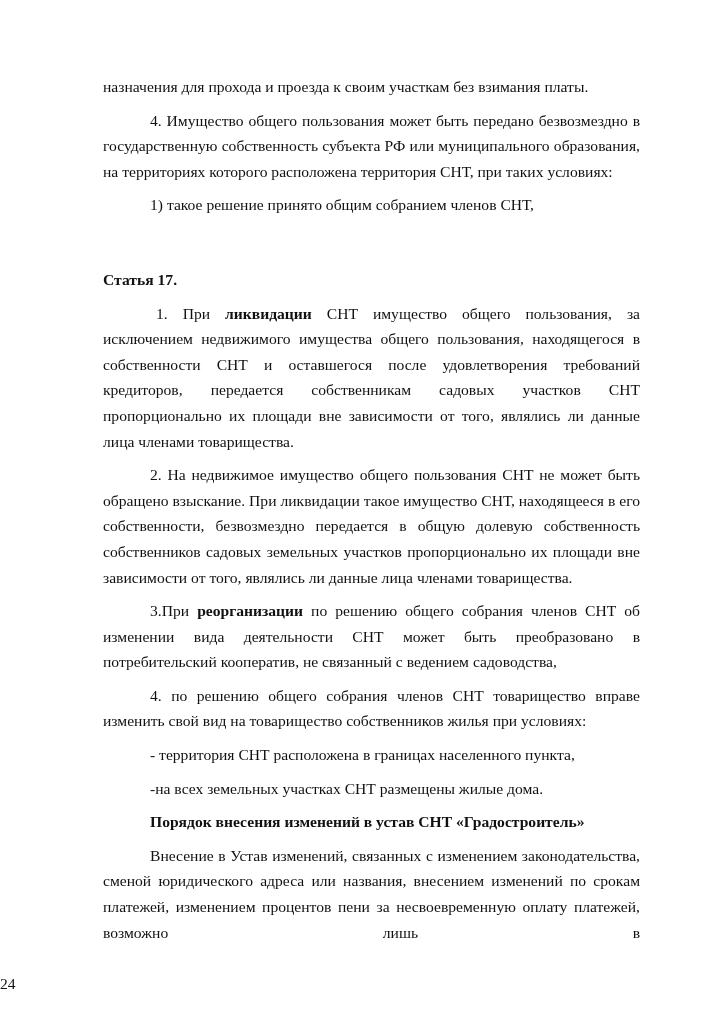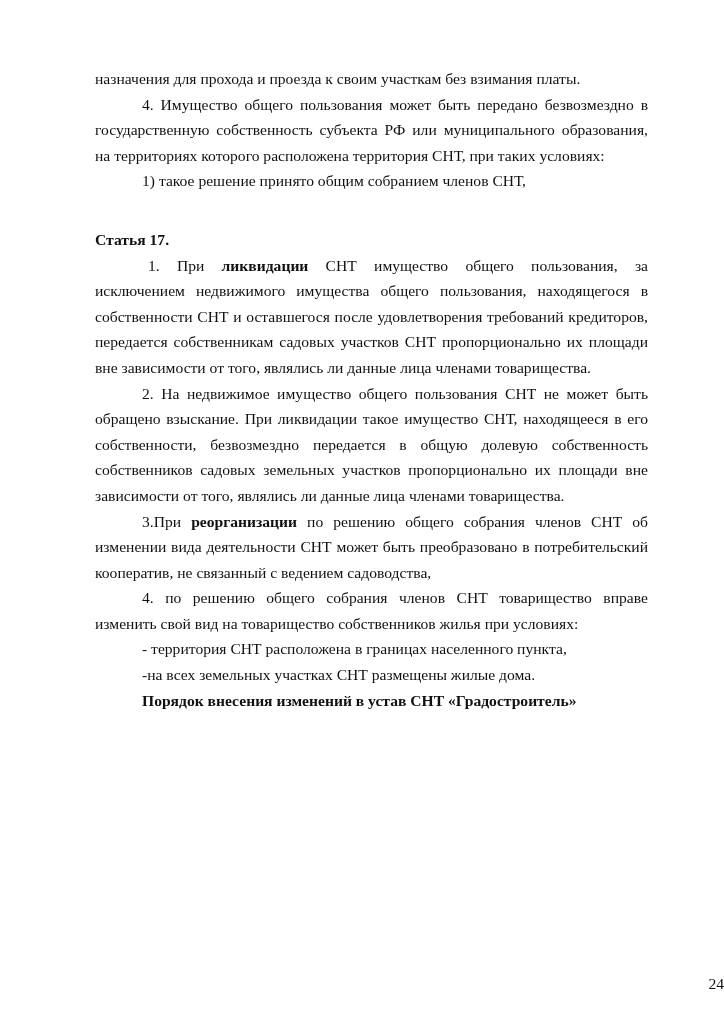--- a/index.html
+++ b/index.html
@@ -1,26 +1,26 @@
 <!DOCTYPE html>
 <html><head>
 <meta charset="utf-8">
 <style>
   html, body { margin: 0; padding: 0; background: #ffffff; }
   body { width: 724px; height: 1024px; position: relative; overflow: hidden;
          font-family: "Liberation Serif", "DejaVu Serif", serif; color: #111; }
   .page { position: absolute; left: 95px; top: 66px; width: 553px; font-size: 15.6px; line-height: 25.6px; }
-  p { margin: 0; text-align: justify; }
+  p { margin: 8px; text-align: justify; }
   .indent { text-indent: 47px; }
   .last { text-align-last: left; }
   .full { text-align-last: justify; }
   .center { text-align: left; font-weight: bold; }
   .gap { height: 25px; }
   b { font-weight: bold; }
-  .page-number { position: absolute; top: 975px; left: 0; width: 724px; text-align: right; font-size: 15.6px; }
+  .page-number { position: absolute; top: 975px; left: 0; width: 724px; text-align: left; font-size: 15.6px; }
 </style>
 </head>
 <body>
 
 <div class="page">
   <p class="last">назначения для прохода и проезда к своим участкам без взимания платы.</p>
   <p class="indent">4. Имущество общего пользования может быть передано безвозмездно в государственную собственность субъекта РФ или муниципального образования, на территориях которого расположена территория СНТ, при таких условиях:</p>
   <p class="indent">1) такое решение принято общим собранием членов СНТ,</p>
 
   <div class="gap"></div>
@@ -29,15 +29,16 @@
   <p class="center">Статья 17.</p>
 
   <p class="indent" style="text-indent:53px"><span>1. При </span><b>ликвидации</b><span> СНТ имущество общего пользования, за исключением недвижимого имущества общего пользования, находящегося в собственности СНТ и оставшегося после удовлетворения требований кредиторов, передается собственникам садовых участков СНТ пропорционально их площади вне зависимости от того, являлись ли данные лица членами товарищества.</span></p>
   <p class="indent">2. На недвижимое имущество общего пользования СНТ не может быть обращено взыскание. При ликвидации такое имущество СНТ, находящееся в его собственности, безвозмездно передается в общую долевую собственность собственников садовых земельных участков пропорционально их площади вне зависимости от того, являлись ли данные лица членами товарищества.</p>
   <p class="indent"><span>3.При </span><b>реорганизации</b><span> по решению общего собрания членов СНТ об изменении вида деятельности СНТ может быть преобразовано в потребительский кооператив, не связанный с ведением садоводства,</span></p>
   <p class="indent">4. по решению общего собрания членов СНТ товарищество вправе изменить свой вид на товарищество собственников жилья при условиях:</p>
   <p class="indent">- территория СНТ расположена в границах населенного пункта,</p>
   <p class="indent">-на всех земельных участках СНТ размещены жилые дома.</p>
 
   <p class="indent" style="font-weight:bold">Порядок внесения изменений в устав СНТ «Градостроитель»</p>
+  <p class="indent full">Внесение в Устав изменений, связанных с изменением законодательства, сменой юридического адреса или названия, внесением изменений по срокам платежей, изменением процентов пени за несвоевременную оплату платежей, возможно лишь в</p>
 </div>
 
 <div class="page-number">24</div>
 
 </body></html>

